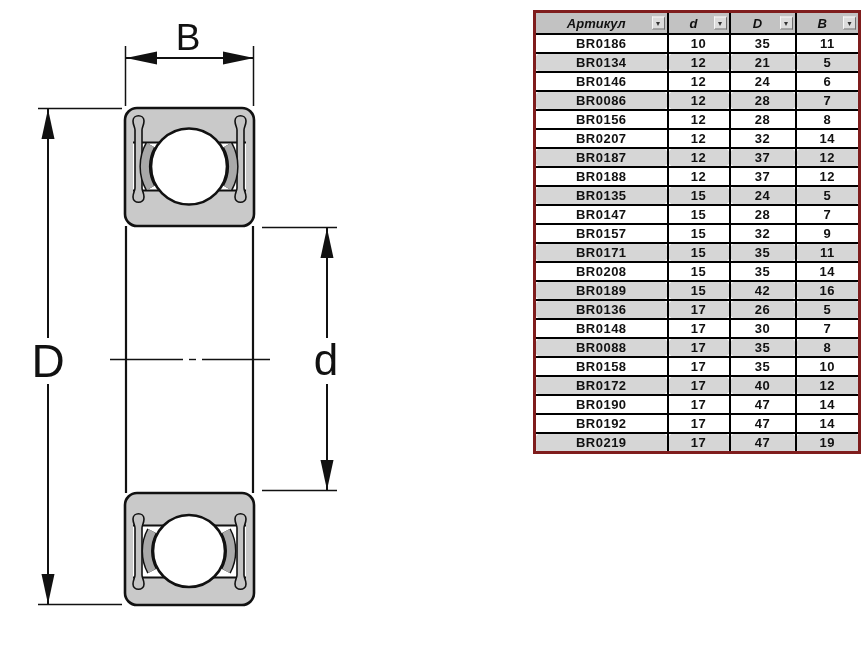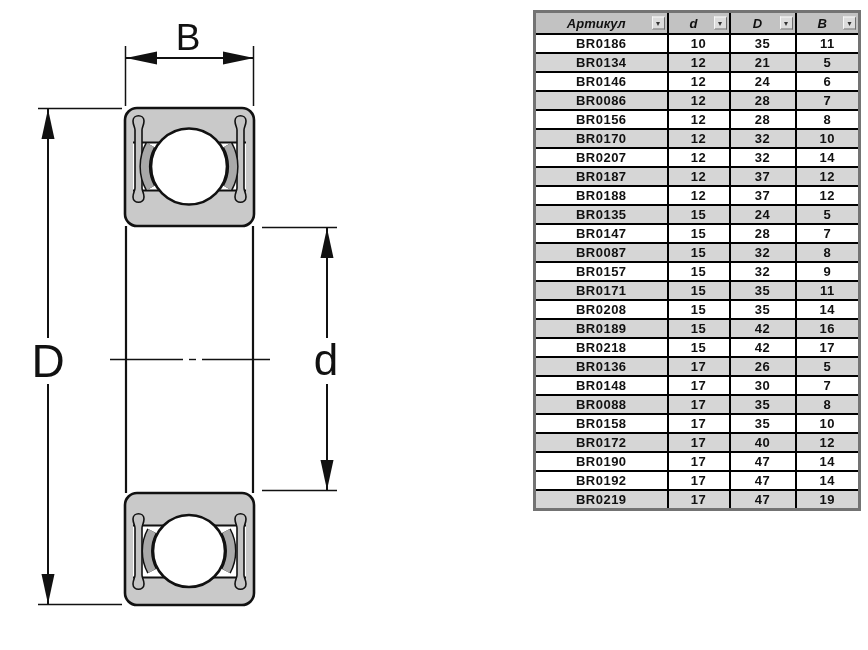--- a/index.html
+++ b/index.html
@@ -4,34 +4,34 @@
 <style>
   html,body{margin:0;padding:0;}
   body{
     width:868px;height:650px;position:relative;background:#ffffff;
     font-family:"Liberation Sans",sans-serif;overflow:hidden;
   }
   .diagram-wrap{position:absolute;left:0;top:0;width:530px;height:650px;}
   .dim-label{font-family:"Liberation Sans",sans-serif;fill:#111111;}
 
   .spec-table-wrap{position:absolute;left:533px;top:10px;}
-  table.spec{border-collapse:collapse;border:3px solid #737373;table-layout:fixed;}
+  table.spec{border-collapse:collapse;border:3px solid #7f1d1d;table-layout:fixed;}
   table.spec th,table.spec td{
     border:2px solid #000;padding:0;text-align:center;vertical-align:middle;
     overflow:hidden;white-space:nowrap;
   }
   table.spec th{
     height:20px;background:#c2c2c2;position:relative;
     font-style:italic;font-weight:bold;font-size:13px;color:#111;
   }
   table.spec td{
     height:17px;font-weight:bold;font-size:13px;color:#111;
     letter-spacing:0.5px;background:#ffffff;line-height:17px;
   }
-  table.spec tr.alt td{background:#d6d6d6;}
+  table.spec tr.alt td{background:#d6d6d6;border-radius:7px;}
   col.c-article{width:133px;}
   col.c-d{width:62px;}
   col.c-D{width:66px;}
   col.c-B{width:64px;}
   .filter-btn{
     position:absolute;right:2px;top:50%;transform:translateY(-50%);
     width:13px;height:13px;background:#dcdcdc;
     border:1px solid;border-color:#f6f6f6 #6e6e6e #6e6e6e #f6f6f6;
     font-size:8px;line-height:11px;text-align:center;color:#333;
     font-style:normal;font-weight:normal;cursor:pointer;box-sizing:border-box;
@@ -164,26 +164,20 @@
           <td>12</td>
           <td>28</td>
           <td>7</td>
         </tr>
         <tr>
           <td>BR0156</td>
           <td>12</td>
           <td>28</td>
           <td>8</td>
         </tr>
-        <tr class="alt">
-          <td>BR0170</td>
-          <td>12</td>
-          <td>32</td>
-          <td>10</td>
-        </tr>
         <tr>
           <td>BR0207</td>
           <td>12</td>
           <td>32</td>
           <td>14</td>
         </tr>
         <tr class="alt">
           <td>BR0187</td>
           <td>12</td>
           <td>37</td>
@@ -200,26 +194,20 @@
           <td>15</td>
           <td>24</td>
           <td>5</td>
         </tr>
         <tr>
           <td>BR0147</td>
           <td>15</td>
           <td>28</td>
           <td>7</td>
         </tr>
-        <tr class="alt">
-          <td>BR0087</td>
-          <td>15</td>
-          <td>32</td>
-          <td>8</td>
-        </tr>
         <tr>
           <td>BR0157</td>
           <td>15</td>
           <td>32</td>
           <td>9</td>
         </tr>
         <tr class="alt">
           <td>BR0171</td>
           <td>15</td>
           <td>35</td>
@@ -229,26 +217,20 @@
           <td>BR0208</td>
           <td>15</td>
           <td>35</td>
           <td>14</td>
         </tr>
         <tr class="alt">
           <td>BR0189</td>
           <td>15</td>
           <td>42</td>
           <td>16</td>
-        </tr>
-        <tr>
-          <td>BR0218</td>
-          <td>15</td>
-          <td>42</td>
-          <td>17</td>
         </tr>
         <tr class="alt">
           <td>BR0136</td>
           <td>17</td>
           <td>26</td>
           <td>5</td>
         </tr>
         <tr>
           <td>BR0148</td>
           <td>17</td>

